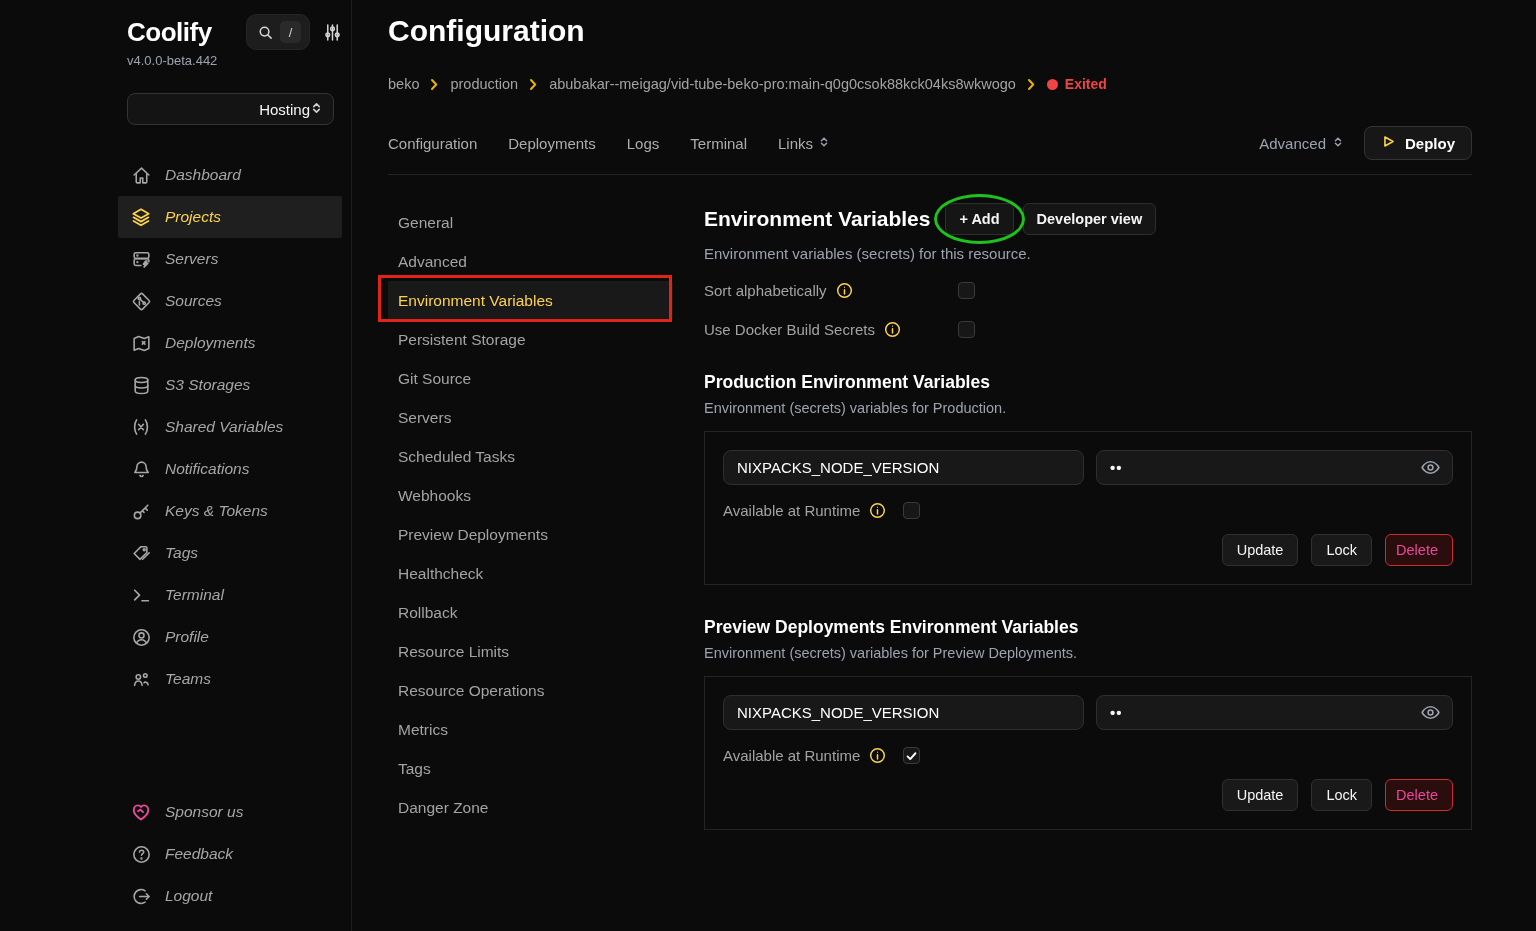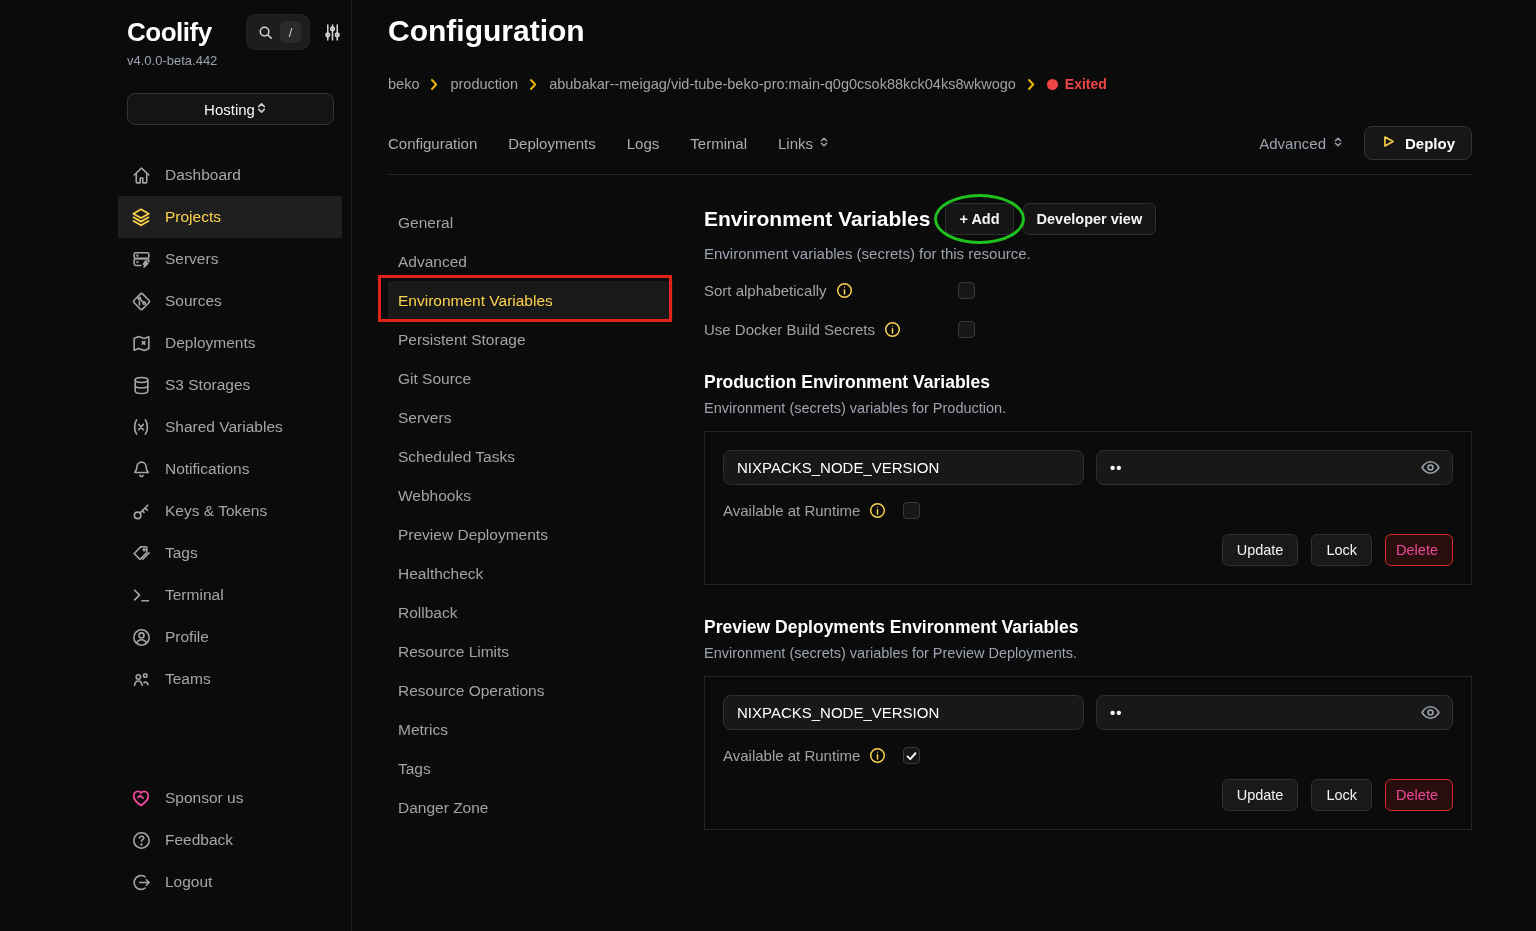--- a/index.html
+++ b/index.html
@@ -14,31 +14,31 @@
   .logo { font-size:26px; font-weight:700; color:#fff; letter-spacing:-0.5px; cursor:pointer; }
   .search-btn { margin-left:auto; display:flex; align-items:center; gap:7px;
     background:#1d1d1d; border:1px solid #262626; border-radius:10px;
     padding:6px 8px 6px 11px; cursor:pointer; }
   .search-btn svg { display:block; }
   .kbd-slash { display:inline-flex; align-items:center; justify-content:center;
     width:21px; height:22px; background:#2a2a2a; border-radius:5px;
     font-size:13px; color:#cfcfcf; }
   .sliders-btn { margin-left:14px; cursor:pointer; display:flex; color:#d4d4d4; }
   .version { margin:3px 0 0 9px; font-size:13px; color:#9ca3af; }
-  .team-select { display:flex; align-items:center; justify-content:center;
+  .team-select { display:flex; align-items:center; justify-content:flex-end;
     width:207px; height:32px; margin:25px 0 0 9px; padding:0 10px 0 21px;
     background:#141414; border:1px solid #333; border-radius:8px;
     color:#f5f5f5; font-size:15px; cursor:pointer; }
   .side-nav { margin-top:29px; }
   .nav-item { display:flex; align-items:center; width:224px; height:42px;
-    padding:0 10px 0 12px; border-radius:2px; color:#a6a6a6; cursor:pointer; }
+    padding:0 10px 0 12px; border-radius:2px; color:#a6a6a6; cursor:pointer;font-style:italic; }
   .nav-item.active { background:#1f1f1f; color:#fcd34d; }
   .nav-icon { width:22px; height:22px; display:flex; align-items:center; justify-content:center; flex:0 0 22px; }
   .nav-label { margin-left:13px; font-size:15.5px; white-space:nowrap; }
-  .sidebar-footer { position:absolute; left:118px; bottom:28px; }
+  .sidebar-footer { position:absolute; left:118px; bottom:14px; }
   .pink { color:#ec4899; }
 
   
   .main { flex:1; padding:0 64px 0 36px; position:relative; }
   .page-title { margin-top:14px; font-size:30px; font-weight:700; color:#fff; }
   .breadcrumb { display:flex; align-items:center; gap:10px; margin-top:28px;
     font-size:14.5px; color:#a3a3a3; }
   .crumb { cursor:pointer; }
   .crumb-sep { display:flex; }
   .status-pill { display:flex; align-items:center; gap:7px; }

